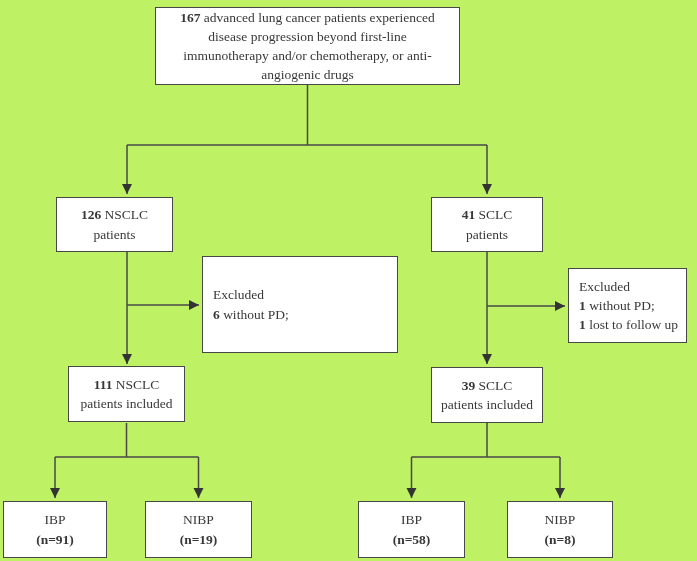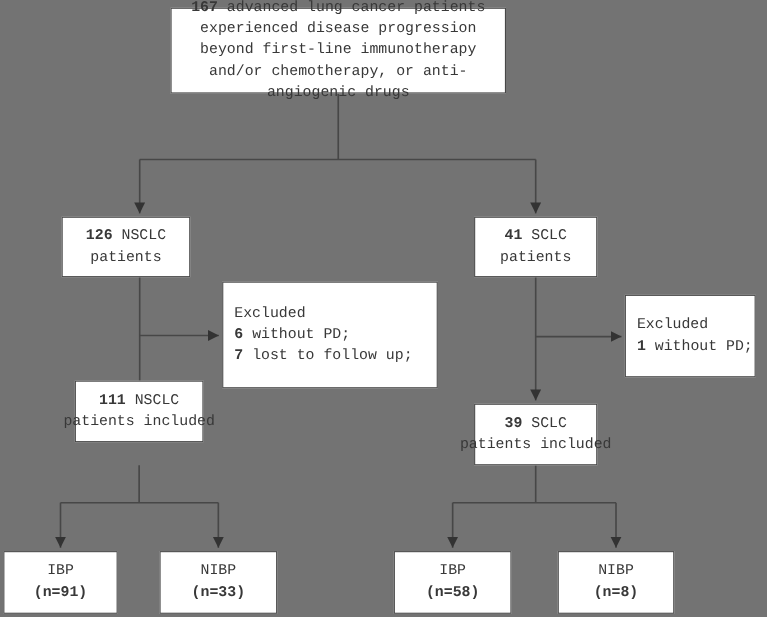--- a/index.html
+++ b/index.html
@@ -1,21 +1,21 @@
 <!DOCTYPE html>
 <html><head>
 <meta charset="utf-8">
 <style>
   html, body { margin: 0; padding: 0; background: #ffffff; }
   #canvas {
     position: relative;
     width: 697px;
     height: 561px;
-    background: #737373;
-    font-family: Liberation Mono, monospace;
+    background: #bef264;
+    font-family: Liberation Serif, serif;
     color: #383838;
     overflow: hidden;
   }
   #connectors {
     position: absolute;
     left: 0; top: 0;
     width: 697px; height: 561px;
   }
   .box {
     position: absolute;
@@ -86,46 +86,46 @@
   </div>
 
   <div class="box" style="left:431px; top:197px; width:112px; height:55px;">
     <div class="line"><span class="b">41</span> <span>SCLC</span></div>
     <div>patients</div>
   </div>
 
   <div class="box left-align" style="left:202px; top:256px; width:196px; height:97px;">
     <div>Excluded</div>
     <div class="line"><span class="b">6</span> <span>without PD;</span></div>
-    <div class="line"><span class="b">7</span> <span>lost to follow up;</span></div>
   </div>
 
   <div class="box left-align" style="left:568px; top:268px; width:119px; height:75px;">
     <div>Excluded</div>
     <div class="line"><span class="b">1</span> <span>without PD;</span></div>
+    <div class="line"><span class="b">1</span> <span>lost to follow up</span></div>
   </div>
 
-  <div class="box" style="left:68px; top:346px; width:117px; height:56px;">
+  <div class="box" style="left:68px; top:366px; width:117px; height:56px;">
     <div class="line"><span class="b">111</span> <span>NSCLC</span></div>
     <div class="line">patients included</div>
   </div>
 
   <div class="box" style="left:431px; top:367px; width:112px; height:56px;">
     <div class="line"><span class="b">39</span> <span>SCLC</span></div>
     <div class="line">patients included</div>
   </div>
 
   <div class="box" style="left:3px; top:501px; width:104px; height:57px;">
     <div>IBP</div>
     <div class="b">(n=91)</div>
   </div>
 
   <div class="box" style="left:145px; top:501px; width:107px; height:57px;">
     <div>NIBP</div>
-    <div class="b">(n=33)</div>
+    <div class="b">(n=19)</div>
   </div>
 
   <div class="box" style="left:358px; top:501px; width:107px; height:57px;">
     <div>IBP</div>
     <div class="b">(n=58)</div>
   </div>
 
   <div class="box" style="left:507px; top:501px; width:106px; height:57px;">
     <div>NIBP</div>
     <div class="b">(n=8)</div>

